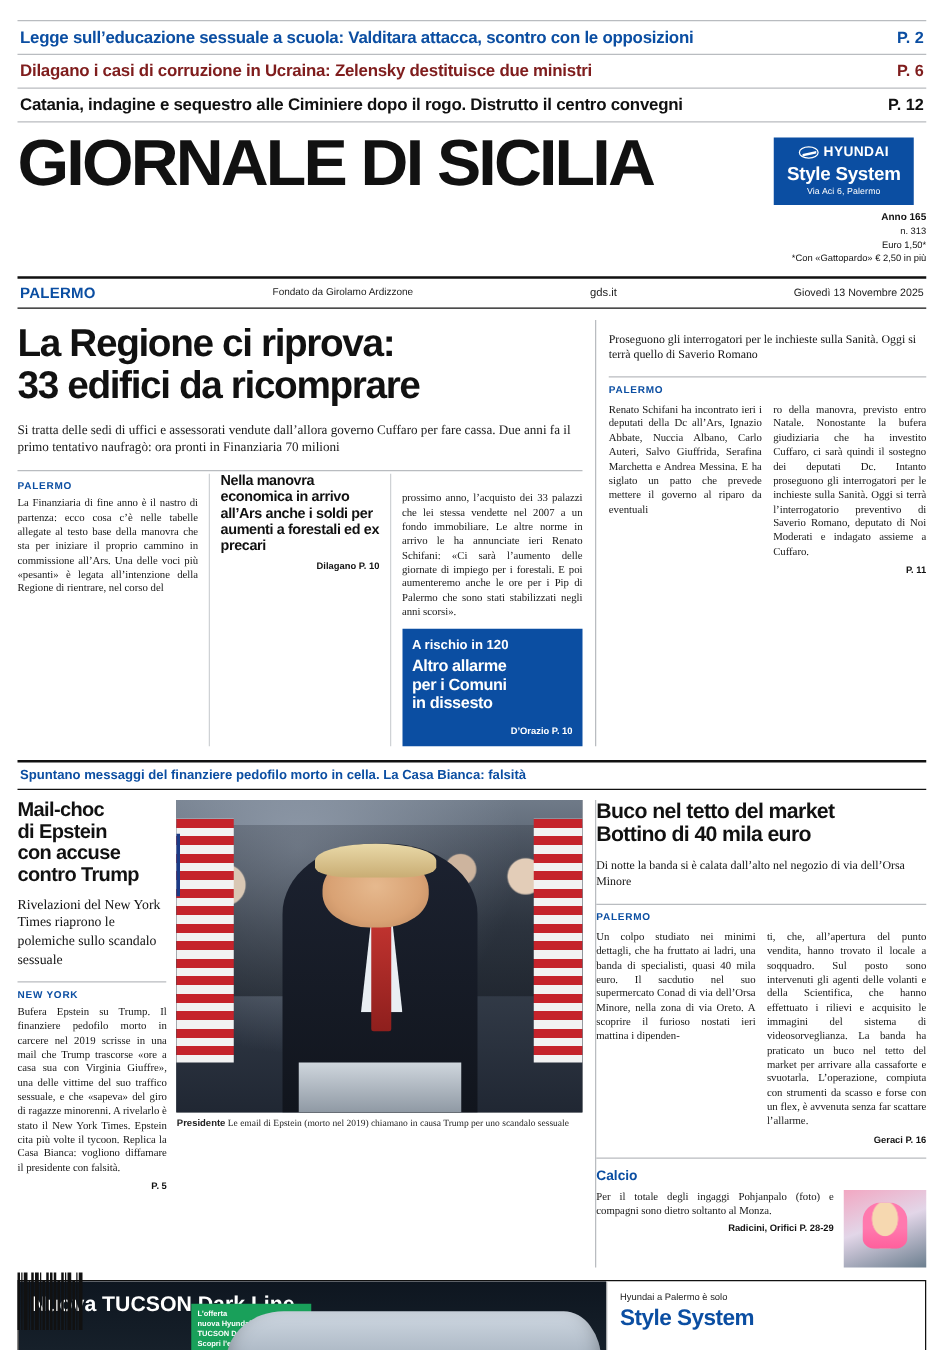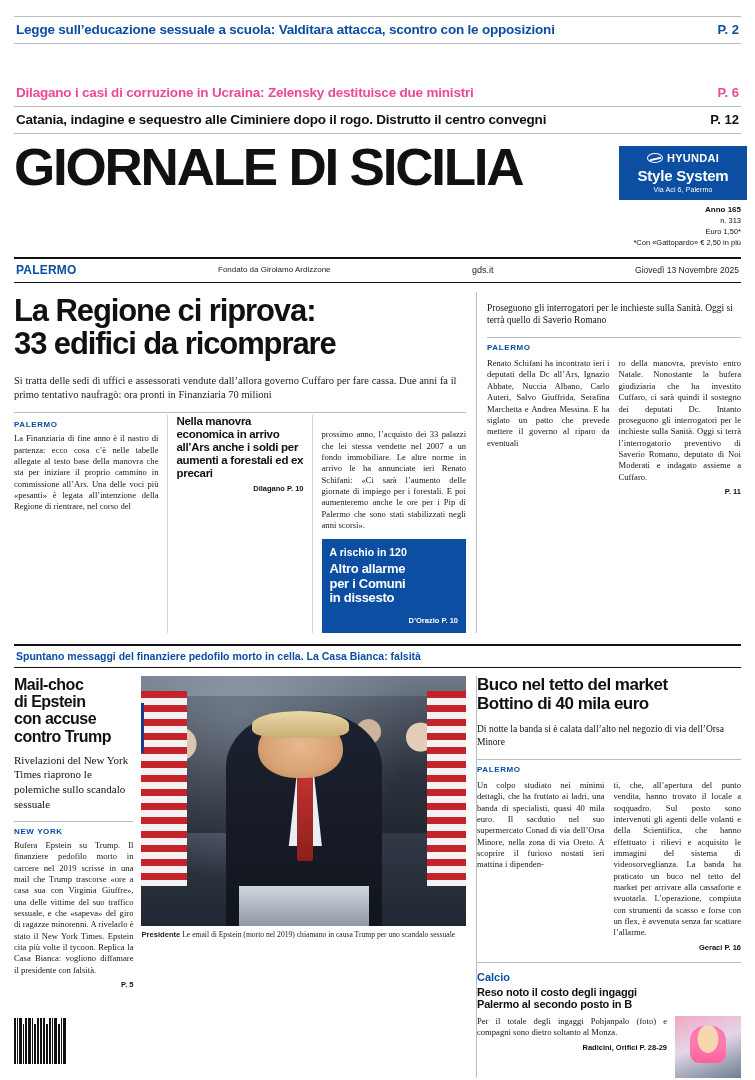--- a/index.html
+++ b/index.html
@@ -24,38 +24,38 @@
   .teaser-text {
     font-family: "Liberation Sans", sans-serif;
     font-weight: bold; font-size: 13.5px; letter-spacing: -0.2px;
   }
   .teaser-1 .teaser-text { color: #0b4ea2; }
   .teaser-page {
     font-family: "Liberation Sans", sans-serif;
     font-weight: bold; font-size: 13px; white-space: nowrap; padding-left: 10px;
   }
   .teaser-1 .teaser-page { color:#0b4ea2; }
-  .teaser-2 .teaser-text, .teaser-2 .teaser-page { color:#ec4899;margin-top:36px; }
+  .teaser-2 .teaser-text, .teaser-2 .teaser-page { color:#7f1d1d; }
   .teaser-3 .teaser-text, .teaser-3 .teaser-page { color:#111; }
 
   
   .masthead { display:flex; align-items:flex-start; margin-top: 10px; }
   .logo-wrap { flex: 1 1 auto; }
   .logo {
     font-family: "Liberation Sans", sans-serif;
     font-weight: bold;
     font-size: 52px;
     letter-spacing: -2.2px;
     line-height: 0.92;
     transform: scaleX(1.02);
     transform-origin: left center;
     white-space: nowrap;
   }
   .adbox {
-    width: 128px; margin-left: 8px; margin-top: 2px;
+    width: 112px; margin-left: 8px; margin-top: 2px;
     background:#0b4ea2; color:#fff; text-align:center;
     padding: 6px 4px 7px 4px;
     font-family:"Liberation Sans", sans-serif;
   }
   .adbox .hy {
     display:flex; align-items:center; justify-content:center; gap:4px;
     font-size:11px; font-weight:bold; letter-spacing:0.3px;
   }
   .adbox .hy .oval {
     width:16px; height:10px; border:1.4px solid #fff; border-radius:50%;
@@ -409,22 +409,20 @@
         <div class="c2 body-txt">Un colpo studiato nei minimi dettagli, che ha fruttato ai ladri, una banda di specialisti, quasi 40 mila euro. Il sacdutio nel suo supermercato Conad di via dell’Orsa Minore, nella zona di via Oreto. A scoprire il furioso nostati ieri mattina i dipenden-</div>
         <div class="c2 body-txt">ti, che, all’apertura del punto vendita, hanno trovato il locale a soqquadro. Sul posto sono intervenuti gli agenti delle volanti e della Scientifica, che hanno effettuato i rilievi e acquisito le immagini del sistema di videosorveglianza. La banda ha praticato un buco nel tetto del market per arrivare alla cassaforte e svuotarla. L’operazione, compiuta con strumenti da scasso e forse con un flex, è avvenuta senza far scattare l’allarme.</div>
       </div>
       <div class="byline">
         <span>Geraci</span>
         <span>P. 16</span>
       </div>
 
       <div class="rule-thin"></div>
       <div class="calcio-head">Calcio</div>
-      <div class="calcio-t" style="white-space:pre-line">Reso noto il costo degli ingaggi
-Palermo al secondo posto in B</div>
       <div class="calcio-row">
         <div class="calcio-txt">
           <div class="body-txt">Per il totale degli ingaggi Pohjanpalo (foto) e compagni sono dietro soltanto al Monza.</div>
           <div class="byline">
             <span>Radicini, Orifici</span>
             <span>P. 28-29</span>
           </div>
         </div>
         <div class="calcio-img"></div>
       </div>

